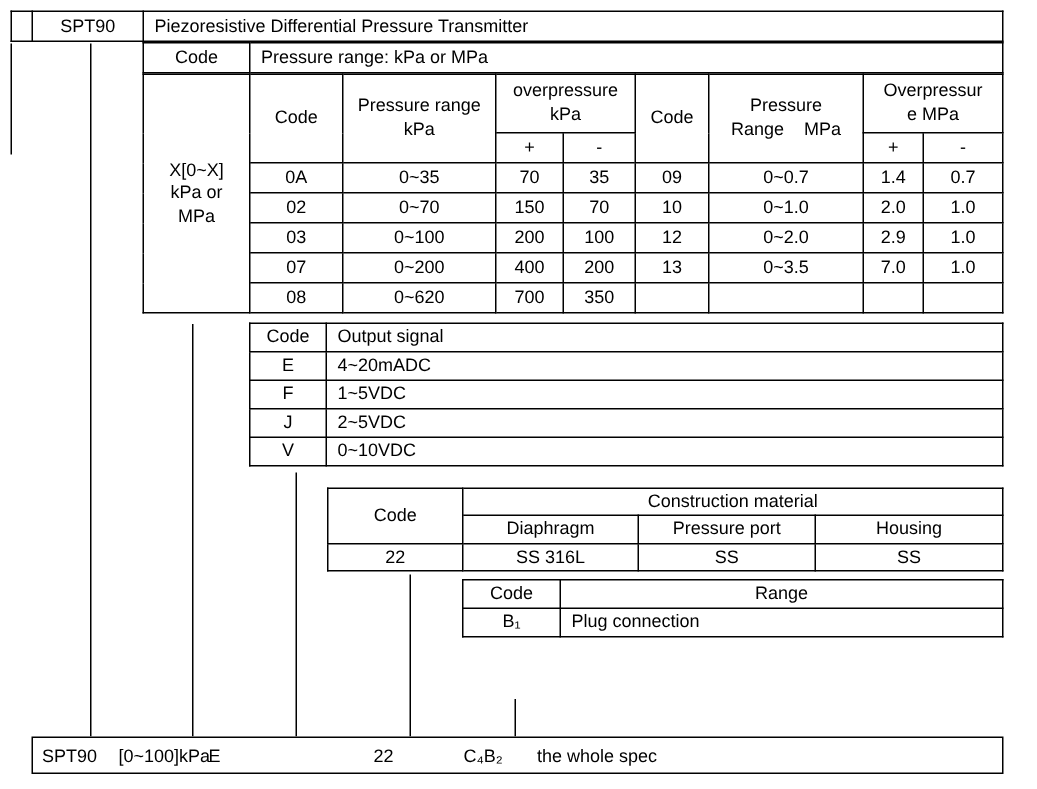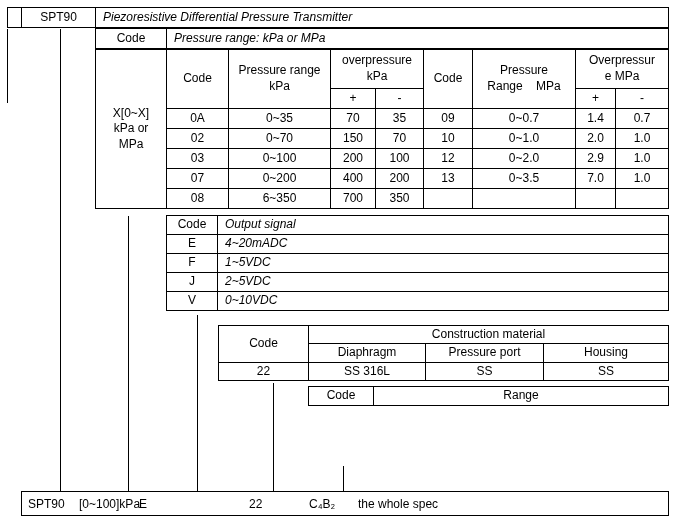--- a/index.html
+++ b/index.html
@@ -16,21 +16,21 @@
     table-layout:fixed;
   }
   td {
     border:1px solid #000;
     text-align:center;
     vertical-align:middle;
     overflow:hidden;
     line-height:1.3;
     padding:0 2px;
   }
-  td.l { text-align:left; padding-left:7px;font-style:italic; }
+  td.l { text-align:left; padding-left:7px; }
   .bl { display:block; }
   .vline { position:absolute; width:1px; background:#000; }
   .specbox {
     position:absolute; left:21px; top:491px;
     width:648px; height:25px;
     border:1px solid #000; background:#fff;
   }
   .specbox span { position:absolute; top:50%; transform:translateY(-50%); white-space:nowrap; }
 </style>
 </head>
@@ -137,21 +137,21 @@
     <td>0~200</td>
     <td>400</td>
     <td>200</td>
     <td>13</td>
     <td>0~3.5</td>
     <td>7.0</td>
     <td>1.0</td>
   </tr>
   <tr style="height:20px">
     <td>08</td>
-    <td>6~350</td>
+    <td>0~620</td>
     <td>700</td>
     <td>350</td>
     <td></td>
     <td></td>
     <td></td>
     <td></td>
   </tr>
 </tbody>
   </table>
 
@@ -212,20 +212,24 @@
 
 <table class="abs" style="left:308px; top:386px;">
   <colgroup>
       <col style="width:65px">
       <col style="width:295px">
     </colgroup>
   <tbody>
       <tr style="height:19px">
     <td>Code</td>
     <td>Range</td>
+  </tr>
+  <tr style="height:19px">
+    <td>B₁</td>
+    <td class="l">Plug connection</td>
   </tr>
 </tbody>
   </table>
 
 <div class="vline" style="left:7px;  top:29px;  height:74px;"></div>
 <div class="vline" style="left:60px; top:29px;  height:462px;"></div>
 <div class="vline" style="left:128px;top:216px; height:275px;"></div>
 <div class="vline" style="left:197px;top:315px; height:176px;"></div>
 <div class="vline" style="left:273px;top:383px; height:108px;"></div>
 <div class="vline" style="left:343px;top:466px; height:25px;"></div>

